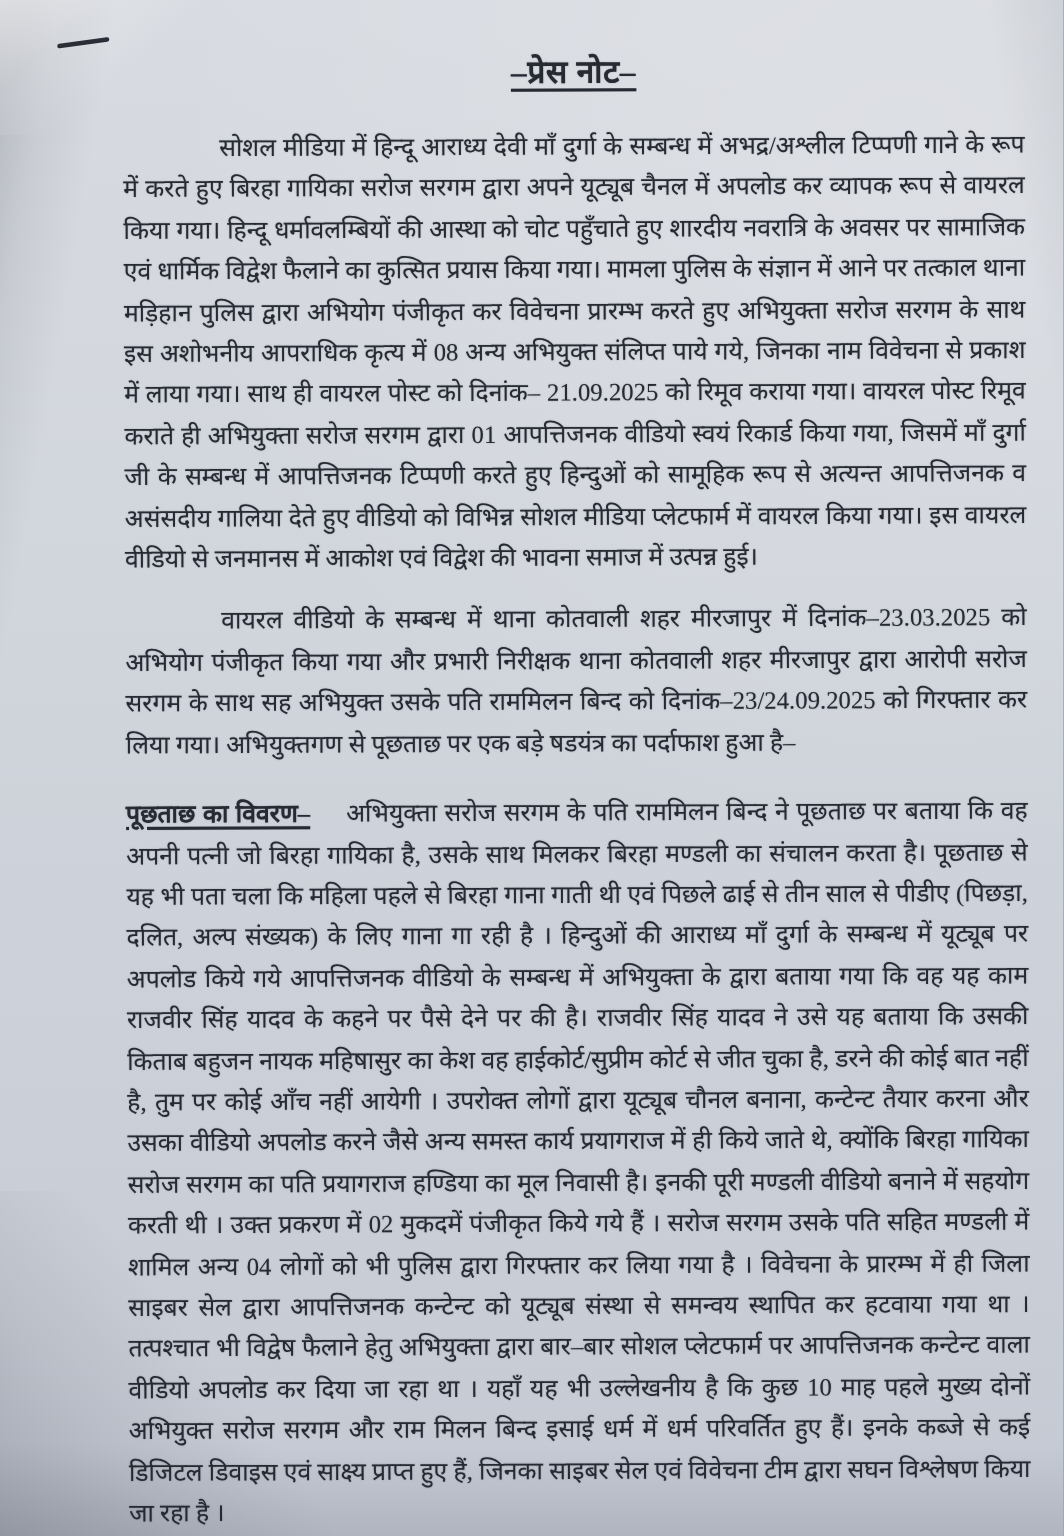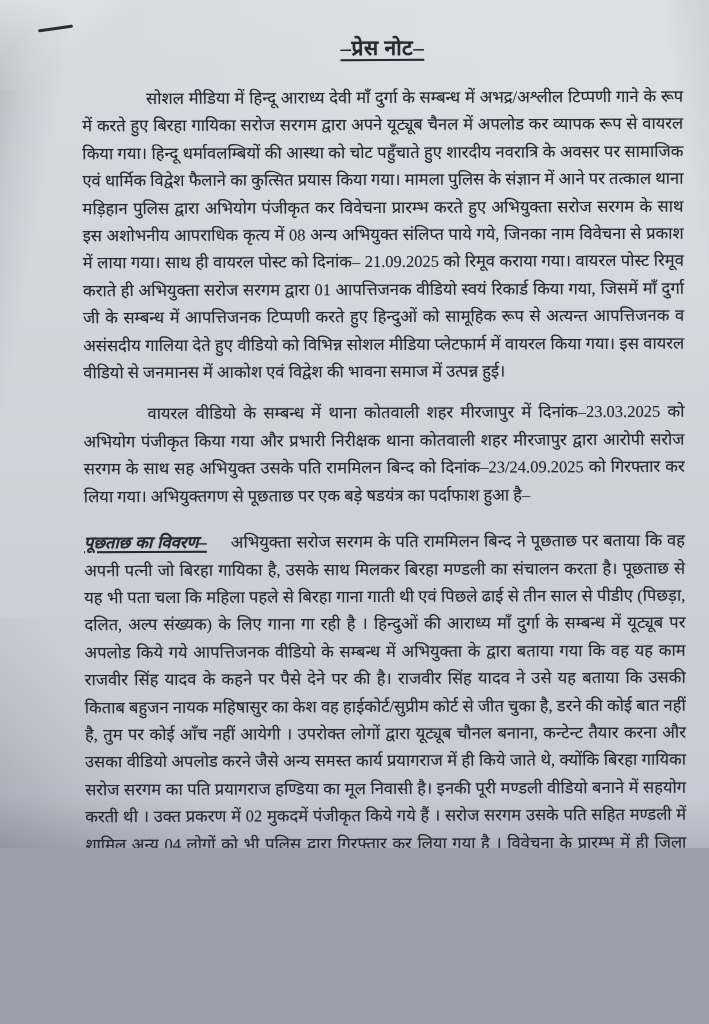--- a/index.html
+++ b/index.html
@@ -1,18 +1,18 @@
 <!DOCTYPE html>
 <html><head>
 <meta charset="utf-8">
 <style>
   html,body{margin:0;padding:0;background:#9aa0ab;}
   .photo{
     position:relative;
-    width:709px;height:848px;
+    width:709px;height:1024px;
     overflow:hidden;
     background:
       radial-gradient(120% 80% at 85% 10%, rgba(255,255,255,0.16), rgba(255,255,255,0) 60%),
       linear-gradient(100deg, rgba(28,33,46,0.20) 0%, rgba(28,33,46,0.07) 4.5%, rgba(28,33,46,0) 9%),
       linear-gradient(260deg, rgba(28,33,46,0.09) 0%, rgba(28,33,46,0) 6%),
       linear-gradient(0deg, rgba(28,33,46,0.12) 0%, rgba(28,33,46,0) 6%),
       linear-gradient(180deg, #d8dbe1 0%, #d1d5dc 38%, #cbd0d8 72%, #c4c9d3 100%);
     font-family:"Liberation Serif","DejaVu Serif",serif;
   }
   
@@ -60,21 +60,20 @@
     text-align:justify;
   }
   .indent{text-indent:64px;}
   .p3{margin-top:19px;}
   .heading{
     font-weight:bold;
     text-decoration:underline;
     text-underline-offset:3px;
     text-decoration-thickness:1.5px;
     margin-right:24px;
-    font-style:italic;
   }
 </style>
 </head>
 <body>
 
 <div class="photo">
   <div class="pen-mark"></div>
   <div class="page-content">
     <h1 class="title">–प्रेस नोट–</h1>
     <p class="para indent">सोशल मीडिया में हिन्दू आराध्य देवी माँ दुर्गा के सम्बन्ध में अभद्र/अश्लील टिप्पणी गाने के रूप में करते हुए बिरहा गायिका सरोज सरगम द्वारा अपने यूट्यूब चैनल में अपलोड कर व्यापक रूप से वायरल किया गया। हिन्दू धर्मावलम्बियों की आस्था को चोट पहुँचाते हुए शारदीय नवरात्रि के अवसर पर सामाजिक एवं धार्मिक विद्वेश फैलाने का कुत्सित प्रयास किया गया। मामला पुलिस के संज्ञान में आने पर तत्काल थाना मड़िहान पुलिस द्वारा अभियोग पंजीकृत कर विवेचना प्रारम्भ करते हुए अभियुक्ता सरोज सरगम के साथ इस अशोभनीय आपराधिक कृत्य में 08 अन्य अभियुक्त संलिप्त पाये गये, जिनका नाम विवेचना से प्रकाश में लाया गया। साथ ही वायरल पोस्ट को दिनांक– 21.09.2025 को रिमूव कराया गया। वायरल पोस्ट रिमूव कराते ही अभियुक्ता सरोज सरगम द्वारा 01 आपत्तिजनक वीडियो स्वयं रिकार्ड किया गया, जिसमें माँ दुर्गा जी के सम्बन्ध में आपत्तिजनक टिप्पणी करते हुए हिन्दुओं को सामूहिक रूप से अत्यन्त आपत्तिजनक व असंसदीय गालिया देते हुए वीडियो को विभिन्न सोशल मीडिया प्लेटफार्म में वायरल किया गया। इस वायरल वीडियो से जनमानस में आकोश एवं विद्वेश की भावना समाज में उत्पन्न हुई।</p>

